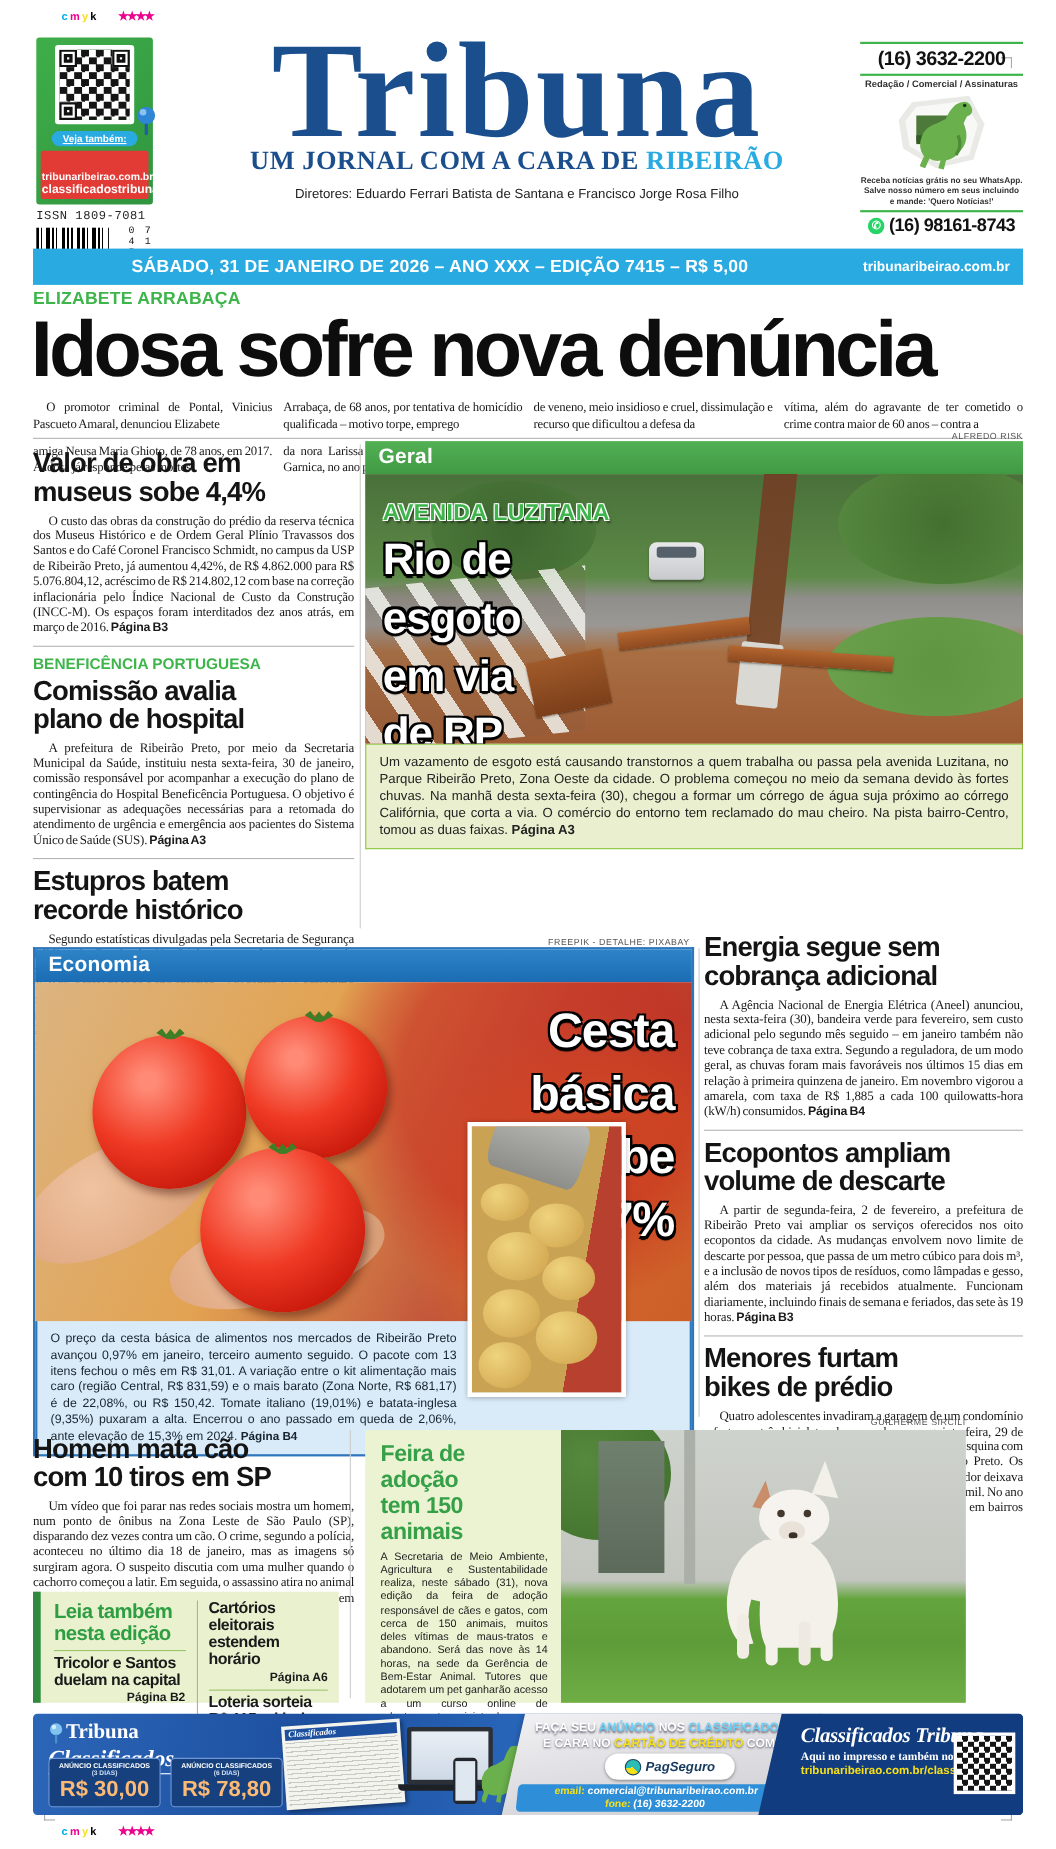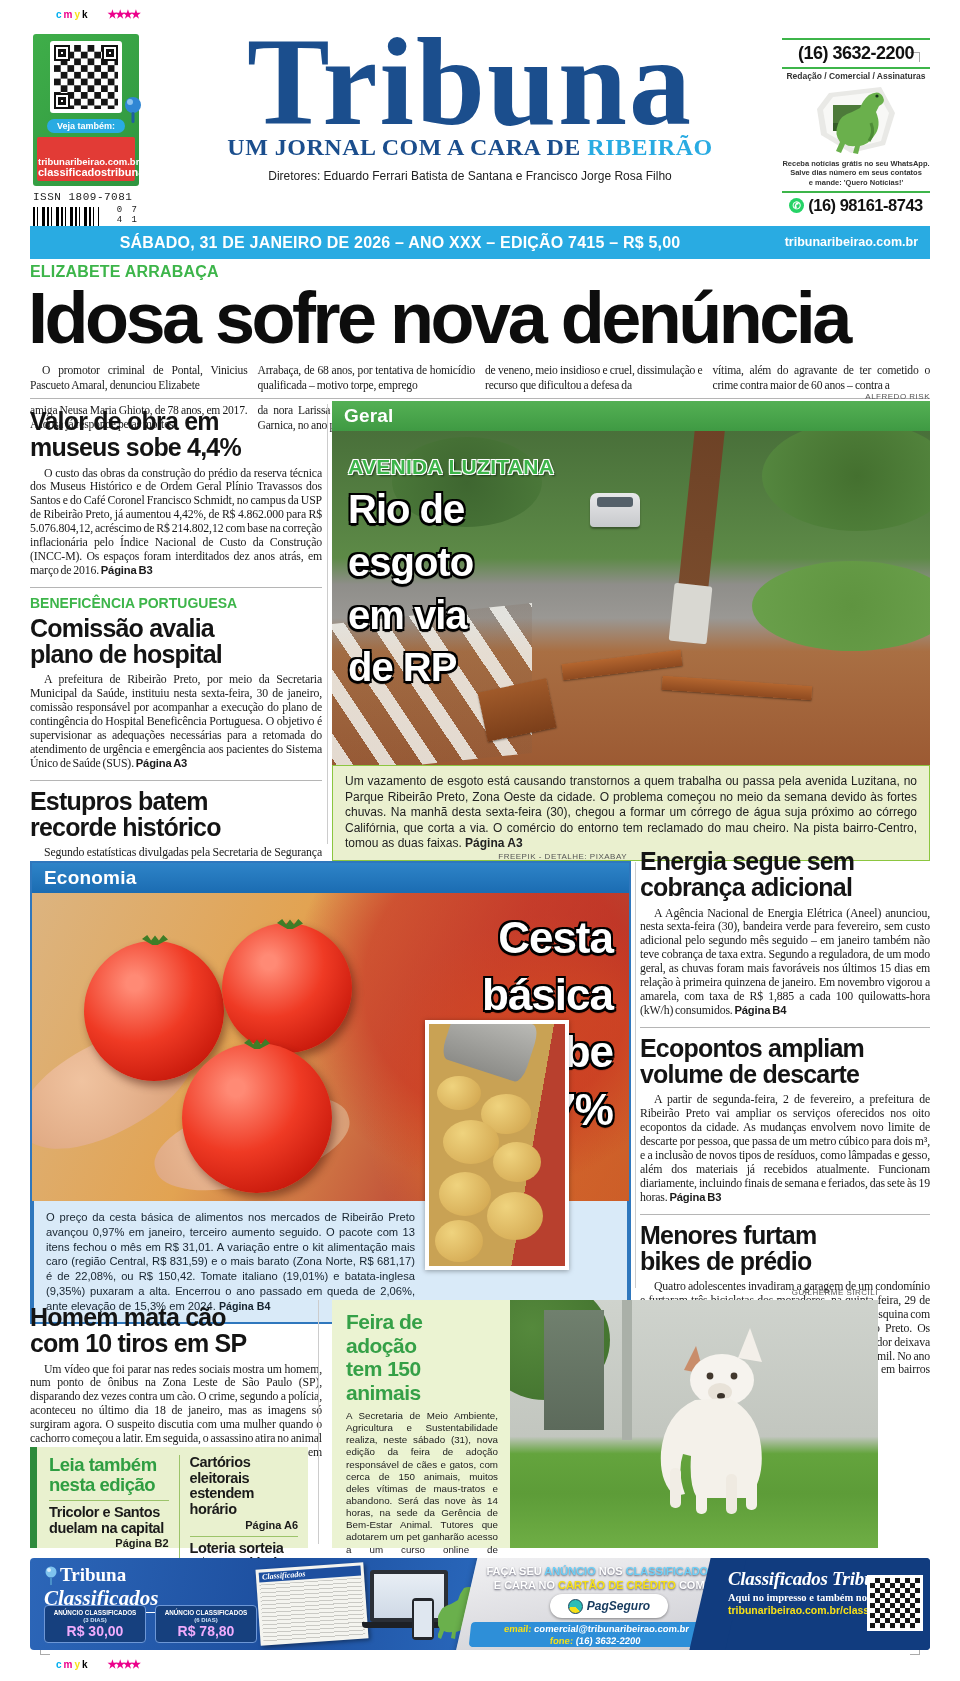--- a/index.html
+++ b/index.html
@@ -18,21 +18,21 @@
   .crop.bl{left:40px;bottom:26px;border-left:1px solid #aaa;border-bottom:1px solid #aaa;}
   .crop.br{right:40px;bottom:26px;border-right:1px solid #aaa;border-bottom:1px solid #aaa;}
 
   
   .header { position:absolute; left:30px; top:28px; width:900px; height:192px; }
   .qr-unit { position:absolute; left:3px; top:6px; width:106px; }
   .qr-green { background:linear-gradient(135deg,#3fae49,#2f9540); border-radius:3px; padding:7px 6px 5px; position:relative; }
   .qr { width:72px; height:72px; margin:0 auto; background:repeating-conic-gradient(#151515 0% 25%, #fff 0% 50%) 0 0/21% 21%; border:4px solid #fff; border-radius:3px; position:relative; }
   .qr::before,.qr::after,.qr .fd { content:''; position:absolute; width:16px; height:16px; background:#fff; box-shadow:inset 0 0 0 2px #111, inset 0 0 0 4px #fff, inset 0 0 0 7px #111; }
   .qr::before{left:0;top:0}.qr::after{right:0;top:0}.qr .fd{left:0;bottom:0}
-  .see-also { margin:6px auto 4px; width:78px; background:#29abe2; color:#fff; font:bold 9px/14px "Liberation Sans",sans-serif; text-align:center; border-radius:7px; }
+  .see-also { margin:6px auto 4px; width:78px; background:#29abe2; color:#fff; font:bold 9px/14px "Liberation Sans",sans-serif; text-align:center; border-radius:7px;text-decoration:underline; }
   .qr-red { background:#e23b36; border-radius:2px; margin:0 -2px; padding:20px 1px 3px; text-align:center; color:#fff; font-family:"Liberation Sans",sans-serif; font-weight:bold; }
   .qr-red .l1 { font-size:9.5px; line-height:10px; }
   .qr-red .l2 { font-size:11px; line-height:11px; }
   .pin { position:absolute; right:-4px; top:62px; }
   .issn { font:11px "Liberation Mono",monospace; letter-spacing:.5px; margin-top:5px; color:#222; }
   .barcode-row { display:flex; gap:6px; align-items:flex-end; margin-top:2px; }
   .bars { height:30px; background:repeating-linear-gradient(90deg,#000 0 2px,#fff 2px 4px,#000 4px 5px,#fff 5px 9px,#000 9px 12px,#fff 12px 14px); }
   .bars.main { width:66px; }
   .bars.addon { width:30px; height:22px; }
   .bc-digits { font:9px "Liberation Mono",monospace; letter-spacing:1px; }
@@ -77,21 +77,21 @@
   .art-body { font-size:11.8px; line-height:1.18; text-align:justify; text-indent:14px; letter-spacing:-.15px; word-spacing:-1px; color:#1a1a1a; }
   .art-div { border-top:1px solid #b5b5b5; margin:9px 0 7px; }
 
   
   .credit { font:8px "Liberation Sans",sans-serif; color:#555; letter-spacing:.5px; text-align:right; text-transform:uppercase; }
   .geral { position:absolute; left:332px; top:392px; width:598px; }
   .secbar { height:30px; color:#fff; font:bold 19px/30px "Liberation Sans",sans-serif; padding-left:12px; letter-spacing:.2px; }
   .secbar.green { background:linear-gradient(#54b054,#3f9a43); }
   .secbar.blue { background:linear-gradient(#2e84c8,#1b6cb2); }
   .photo { position:relative; overflow:hidden; }
-  .g-photo { height:334px; background:linear-gradient(#49703a 0%, #5d8a47 38%, #8f8e8a 46%, #9a9894 56%, #a96f43 66%, #9c5a33 100%); }
+  .g-photo { height:245px; background:linear-gradient(#49703a 0%, #5d8a47 38%, #8f8e8a 46%, #9a9894 56%, #a96f43 66%, #9c5a33 100%); }
   .g-blob { position:absolute; border-radius:50%; }
   .g-cross { position:absolute; left:-30px; bottom:0; width:230px; height:150px; background:repeating-linear-gradient(58deg, rgba(240,240,235,.85) 0 13px, rgba(120,90,70,.15) 13px 34px); transform:skewY(-6deg); }
   .g-car { position:absolute; left:258px; top:62px; width:50px; height:34px; background:linear-gradient(#e8e8ea,#c7c9cc); border-radius:7px 7px 4px 4px; box-shadow:0 2px 2px rgba(0,0,0,.35); }
   .g-car::before { content:''; position:absolute; left:7px; top:4px; width:36px; height:10px; background:#55606a; border-radius:3px; }
   .g-trunk { position:absolute; left:352px; top:-6px; width:30px; height:216px; background:linear-gradient(#6d4226,#7d4e2e); transform:rotate(6deg); border-radius:4px; }
   .g-trunk::after { content:''; position:absolute; left:-4px; bottom:-2px; width:38px; height:58px; background:#d9d8d2; border-radius:3px; }
   .g-debris { position:absolute; background:linear-gradient(#b4662f,#8e4a20); box-shadow:0 1px 2px rgba(0,0,0,.4); }
   .ph-kicker { position:absolute; left:16px; top:24px; font:bold 21px "Liberation Sans",sans-serif; color:#3db54a; text-shadow:-1px -1px 0 #fff,1px -1px 0 #fff,-1px 1px 0 #fff,1px 1px 0 #fff,2px 2px 2px rgba(0,0,0,.5); letter-spacing:.3px; }
   .ph-head { position:absolute; font-weight:bold; font-family:"Liberation Sans",sans-serif; color:#fff; text-shadow:-2px -2px 0 #000,2px -2px 0 #000,-2px 2px 0 #000,2px 2px 0 #000,0 3px 1px #000; letter-spacing:-1px; }
   .g-head { left:16px; top:52px; font-size:40px; line-height:1.32; }
@@ -136,21 +136,21 @@
 
   
   .banner { position:absolute; left:30px; top:1558px; width:900px; height:92px; border-radius:4px; background:linear-gradient(100deg,#2c66b8 0%, #1d4f9f 28%, #2a69bd 52%, #1d4f9f 75%, #163f86 100%); overflow:hidden; font-family:"Liberation Sans",sans-serif; }
   .b-logo { position:absolute; left:14px; top:6px; color:#fff; }
   .b-logo .t1 { font:bold 19px "Liberation Serif",serif; padding-left:16px; }
   .b-logo .t2 { font:italic bold 21px "Liberation Serif",serif; border-bottom:1px solid #fff; padding-bottom:1px; }
   .b-prices { position:absolute; left:14px; bottom:7px; display:flex; gap:9px; }
   .pricebox { width:102px; background:#16407e; border:1px solid #6d97d6; border-radius:4px; text-align:center; padding:3px 2px; }
   .pricebox .lb { font-size:6.3px; font-weight:bold; color:#fff; line-height:1.2; }
   .pricebox .sb { font-size:6px; font-weight:bold; color:#cfe0f5; }
-  .pricebox .pr { font-size:14px; font-weight:bold; color:#f0abfc; line-height:1.15; }
+  .pricebox .pr { font-size:20px; font-weight:bold; color:#fdba74; line-height:1.15; }
   .newsprint { position:absolute; left:228px; top:8px; width:108px; height:76px; background:#f4f4ef; transform:rotate(-4deg); box-shadow:2px 2px 4px rgba(0,0,0,.4); padding:3px; }
   .newsprint .np-head { background:#1d4f9f; color:#fff; font:italic bold 8px/10px "Liberation Serif",serif; padding-left:3px; }
   .newsprint .np-body { height:58px; margin-top:2px; background:repeating-linear-gradient(#c9c9c4 0 1px, transparent 1px 4px), repeating-linear-gradient(90deg, transparent 0 23px, #f4f4ef 23px 26px); }
   .laptop { position:absolute; left:340px; top:12px; width:78px; height:52px; background:#2b2f36; border-radius:3px; padding:4px; }
   .laptop .scr { height:100%; background:linear-gradient(#e8eef5,#cfd9e6); }
   .laptop::after { content:''; position:absolute; left:-8px; bottom:-6px; width:94px; height:6px; background:#1d2025; border-radius:0 0 4px 4px; }
   .phone1 { position:absolute; left:382px; top:40px; width:22px; height:42px; background:#23262b; border-radius:4px; padding:3px 2px; }
   .phone1 .scr { height:100%; background:#dfe7f0; }
   .b-dino { position:absolute; left:408px; top:26px; }
   .band { position:absolute; left:436px; top:-6px; width:268px; height:110px; background:linear-gradient(170deg,#f2f2f4,#c9c9cf); transform:skewX(-13deg); box-shadow:0 0 6px rgba(0,0,0,.3); }
@@ -232,21 +232,21 @@
           <polygon points="18,10 70,4 84,30 74,62 40,70 10,52 6,26" fill="#e9e9e6"></polygon>
           <polygon points="22,14 66,9 78,30 70,58 42,65 16,50 12,27" fill="#f8f8f6"></polygon>
           <rect x="22" y="22" width="30" height="24" fill="#4d7a3a"></rect>
           <rect x="22" y="40" width="30" height="8" fill="#355c28"></rect>
           <path d="M58 12 q10 -6 14 2 q3 6 -4 9 l-3 6 q6 14 -2 24 q-5 8 -14 10 l-2 8 -5 -1 2 -7 q-6 1 -10 -2 l-4 9 -5 -2 4 -9 q-6 -8 -2 -18 q3 -9 14 -12 l8 -4 q3 -8 9 -13 z" fill="#6ab04c"></path>
           <circle cx="66" cy="13" r="1.6" fill="#143318"></circle>
           <path d="M60 40 q4 10 -2 18" stroke="#4e8c37" stroke-width="3" fill="none"></path>
         </svg>
       </div>
       <div class="wa-note pre">Receba notícias grátis no seu WhatsApp.
-Salve dias número em seus contatos
+Salve nosso número em seus incluindo
 e mande: 'Quero Notícias!'</div>
       <div class="grule" style="margin-top:4px"></div>
       <div class="wa-row">
         <span class="wa-icon">✆</span>
         <span class="wa-phone">(16) 98161-8743</span>
       </div>
     </div>
   </div>
 
   <div class="datebar">

